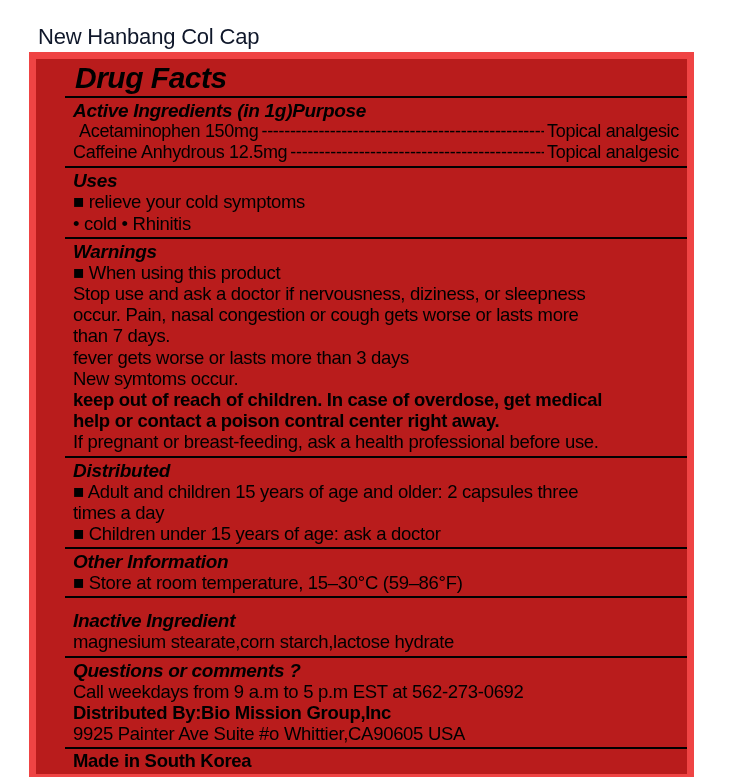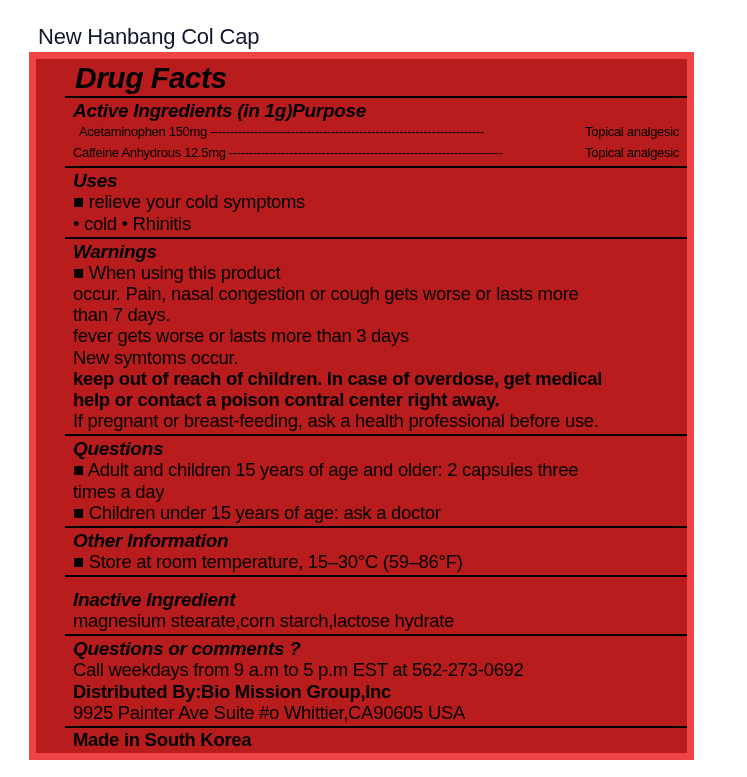--- a/index.html
+++ b/index.html
@@ -22,21 +22,21 @@
     font-size:30px; font-weight:bold; font-style:italic;
     line-height:31px; padding:1px 0 0 2px; letter-spacing:-0.5px;
   }
   .sec-h {
     font-size:19px; font-weight:bold; font-style:italic;
     line-height:21px; letter-spacing:-0.3px;
   }
   .line { font-size:18.5px; line-height:21.2px; white-space:nowrap; letter-spacing:-0.3px; }
   .b { font-weight:bold; }
   .ai-head { display:flex; }
-  .ing-row { display:flex; font-size:13px; line-height:21.2px; letter-spacing:-0.3px; }
+  .ing-row { display:flex; font-size:18px; line-height:21.2px; letter-spacing:-0.3px; }
   .ing-name { white-space:nowrap; }
   .indent { padding-left:6px; }
   .ing-dashes { flex:1; overflow:hidden; white-space:nowrap; margin:0 3px; }
   .ing-purpose { white-space:nowrap; }
   .pad-top { padding-top:12px; }
   .footer-row { position:relative; font-size:18.5px; line-height:20px; letter-spacing:-0.3px; }
   .ndc { position:absolute; left:340px; top:0; font-weight:normal;margin-top:28px; }
 </style>
 </head>
 <body>
@@ -68,31 +68,32 @@
 
   <div class="sec">
     <div class="sec-h">Uses</div>
     <div class="line">■ relieve your cold symptoms</div>
     <div class="line">• cold • Rhinitis</div>
   </div>
 
   <div class="sec">
     <div class="sec-h">Warnings</div>
     <div class="line">■ When using this product</div>
+    <div class="line">Stop use and ask a doctor if nervousness, diziness, or sleepness</div>
     <div class="line">occur. Pain, nasal congestion or cough gets worse or lasts more</div>
     <div class="line">than 7 days.</div>
     <div class="line">fever gets worse or lasts more than 3 days</div>
     <div class="line">New symtoms occur.</div>
     <div class="line b">keep out of reach of children. In case of overdose, get medical</div>
     <div class="line b">help or contact a poison contral center right away.</div>
     <div class="line">If pregnant or breast-feeding, ask a health professional before use.</div>
   </div>
 
   <div class="sec">
-    <div class="sec-h">Questions</div>
+    <div class="sec-h">Distributed</div>
     <div class="line">■ Adult and children 15 years of age and older: 2 capsules three</div>
     <div class="line">times a day</div>
     <div class="line">■ Children under 15 years of age: ask a doctor</div>
   </div>
 
   <div class="sec">
     <div class="sec-h">Other Information</div>
     <div class="line">■ Store at room temperature, 15–30°C (59–86°F)</div>
   </div>
 

